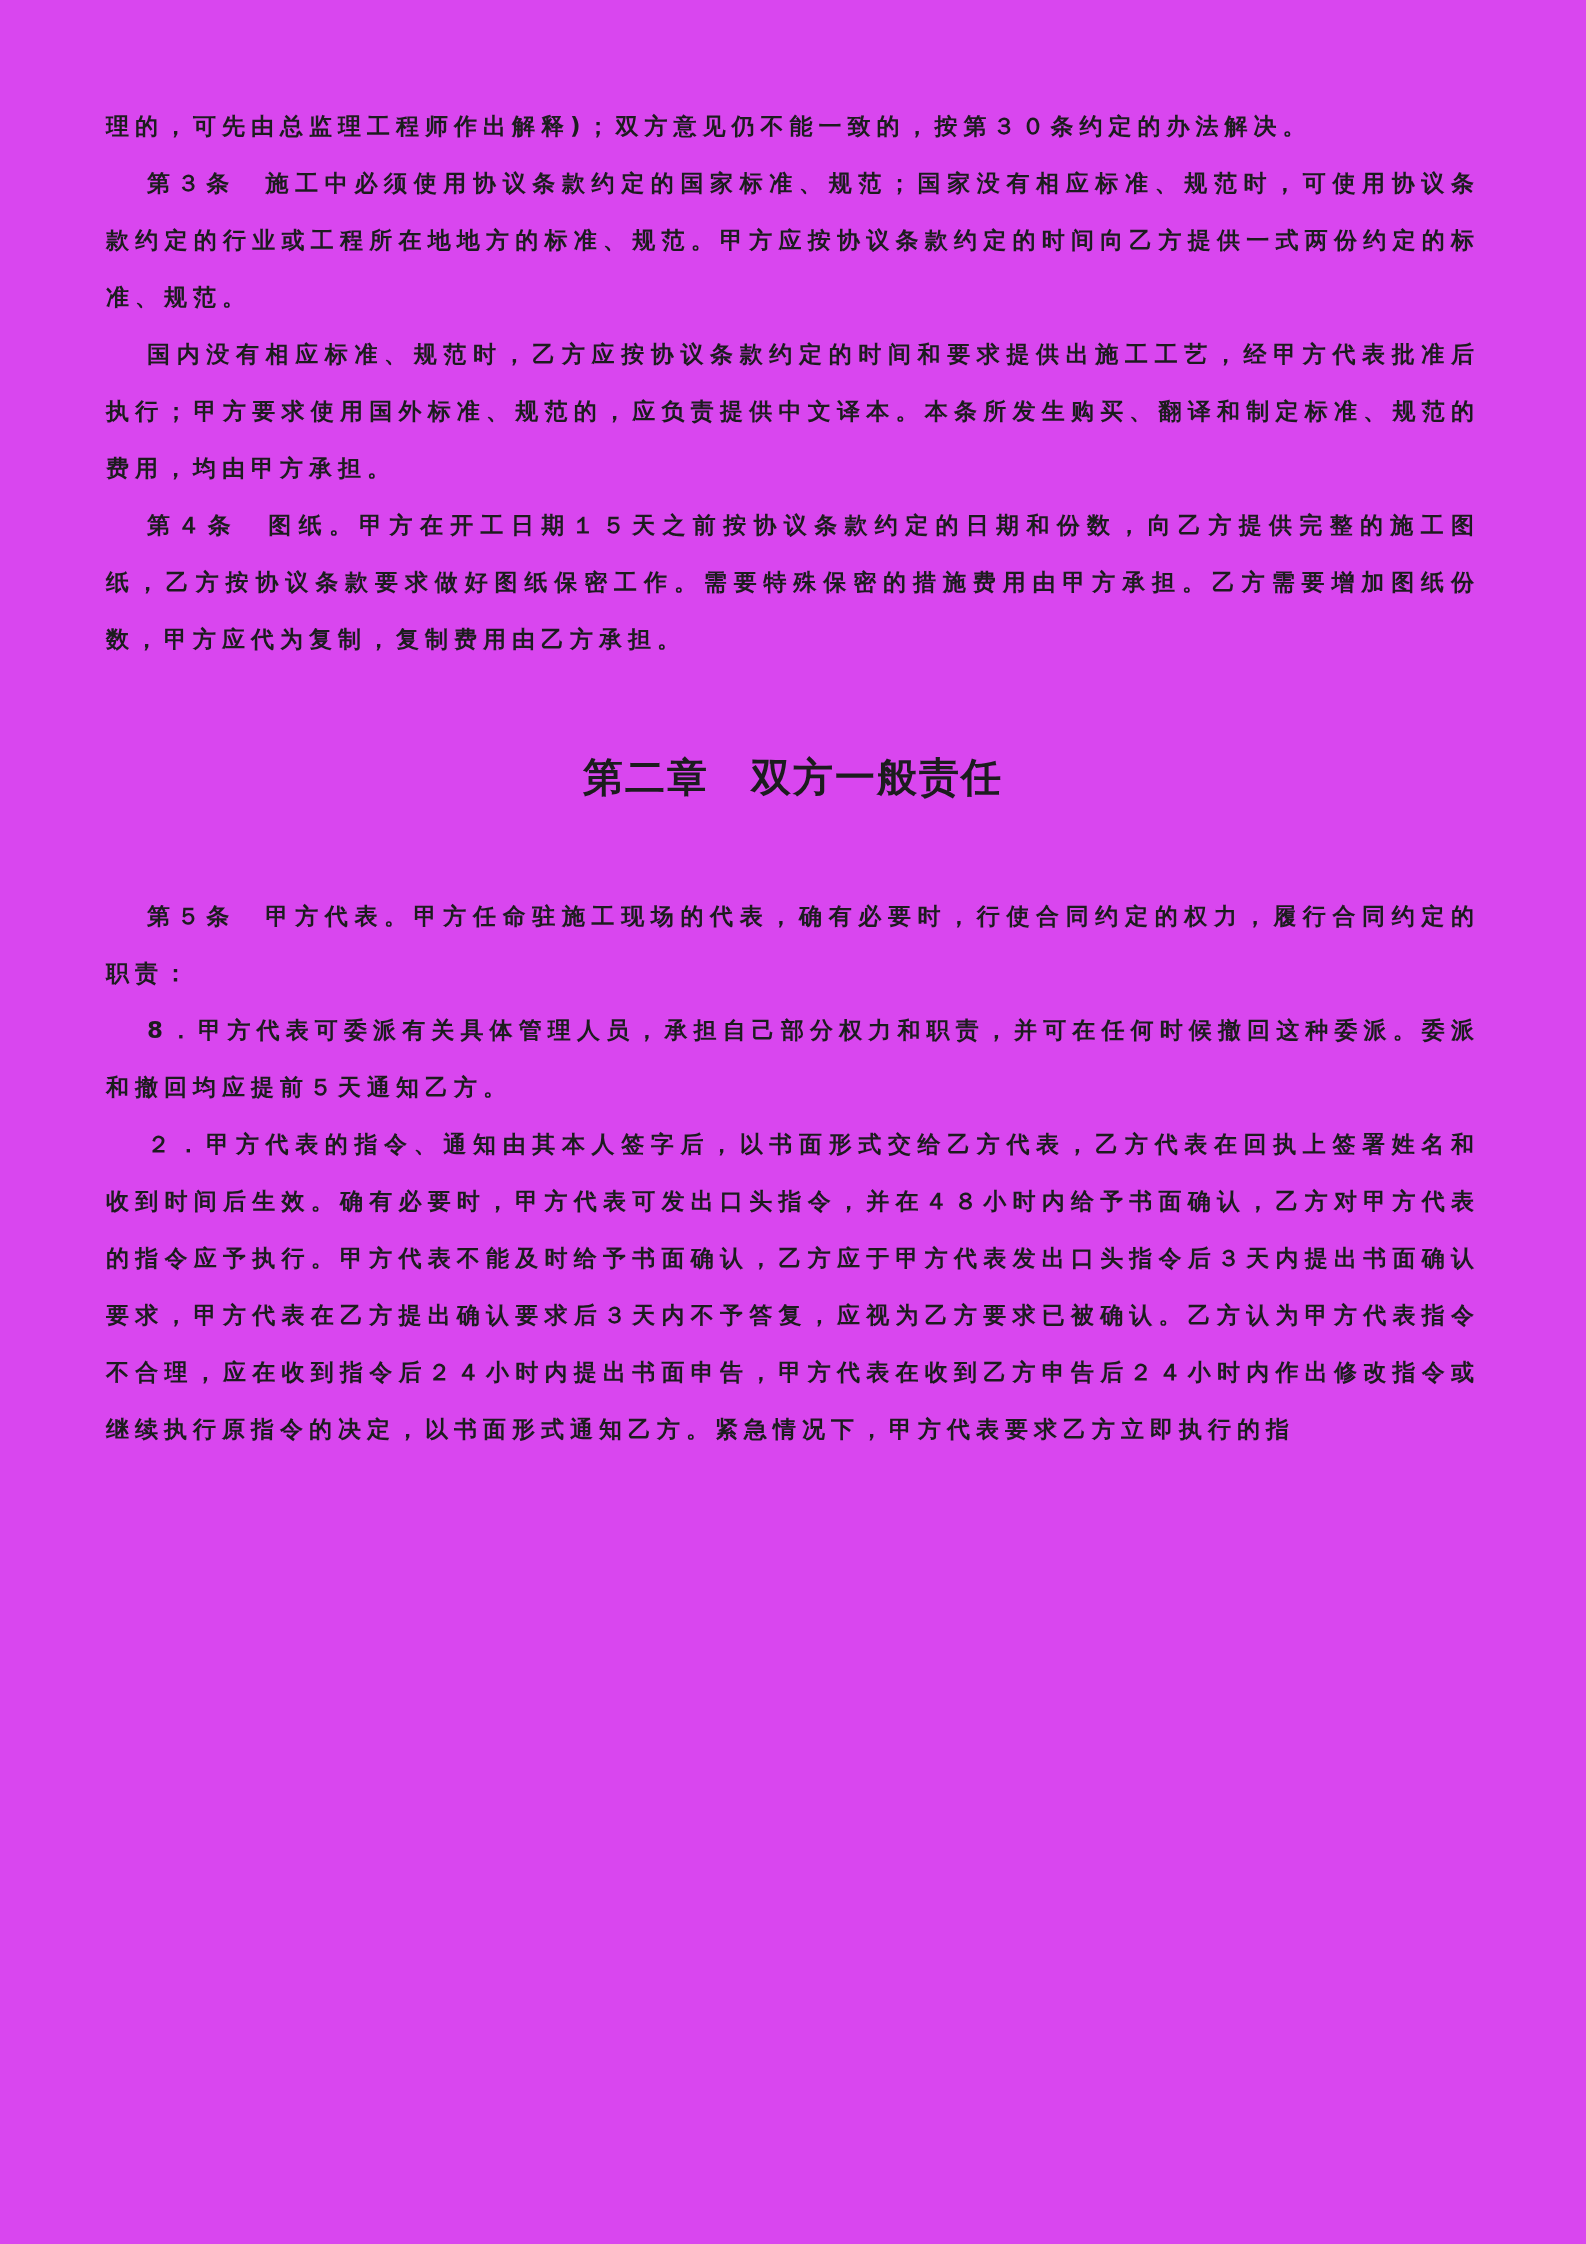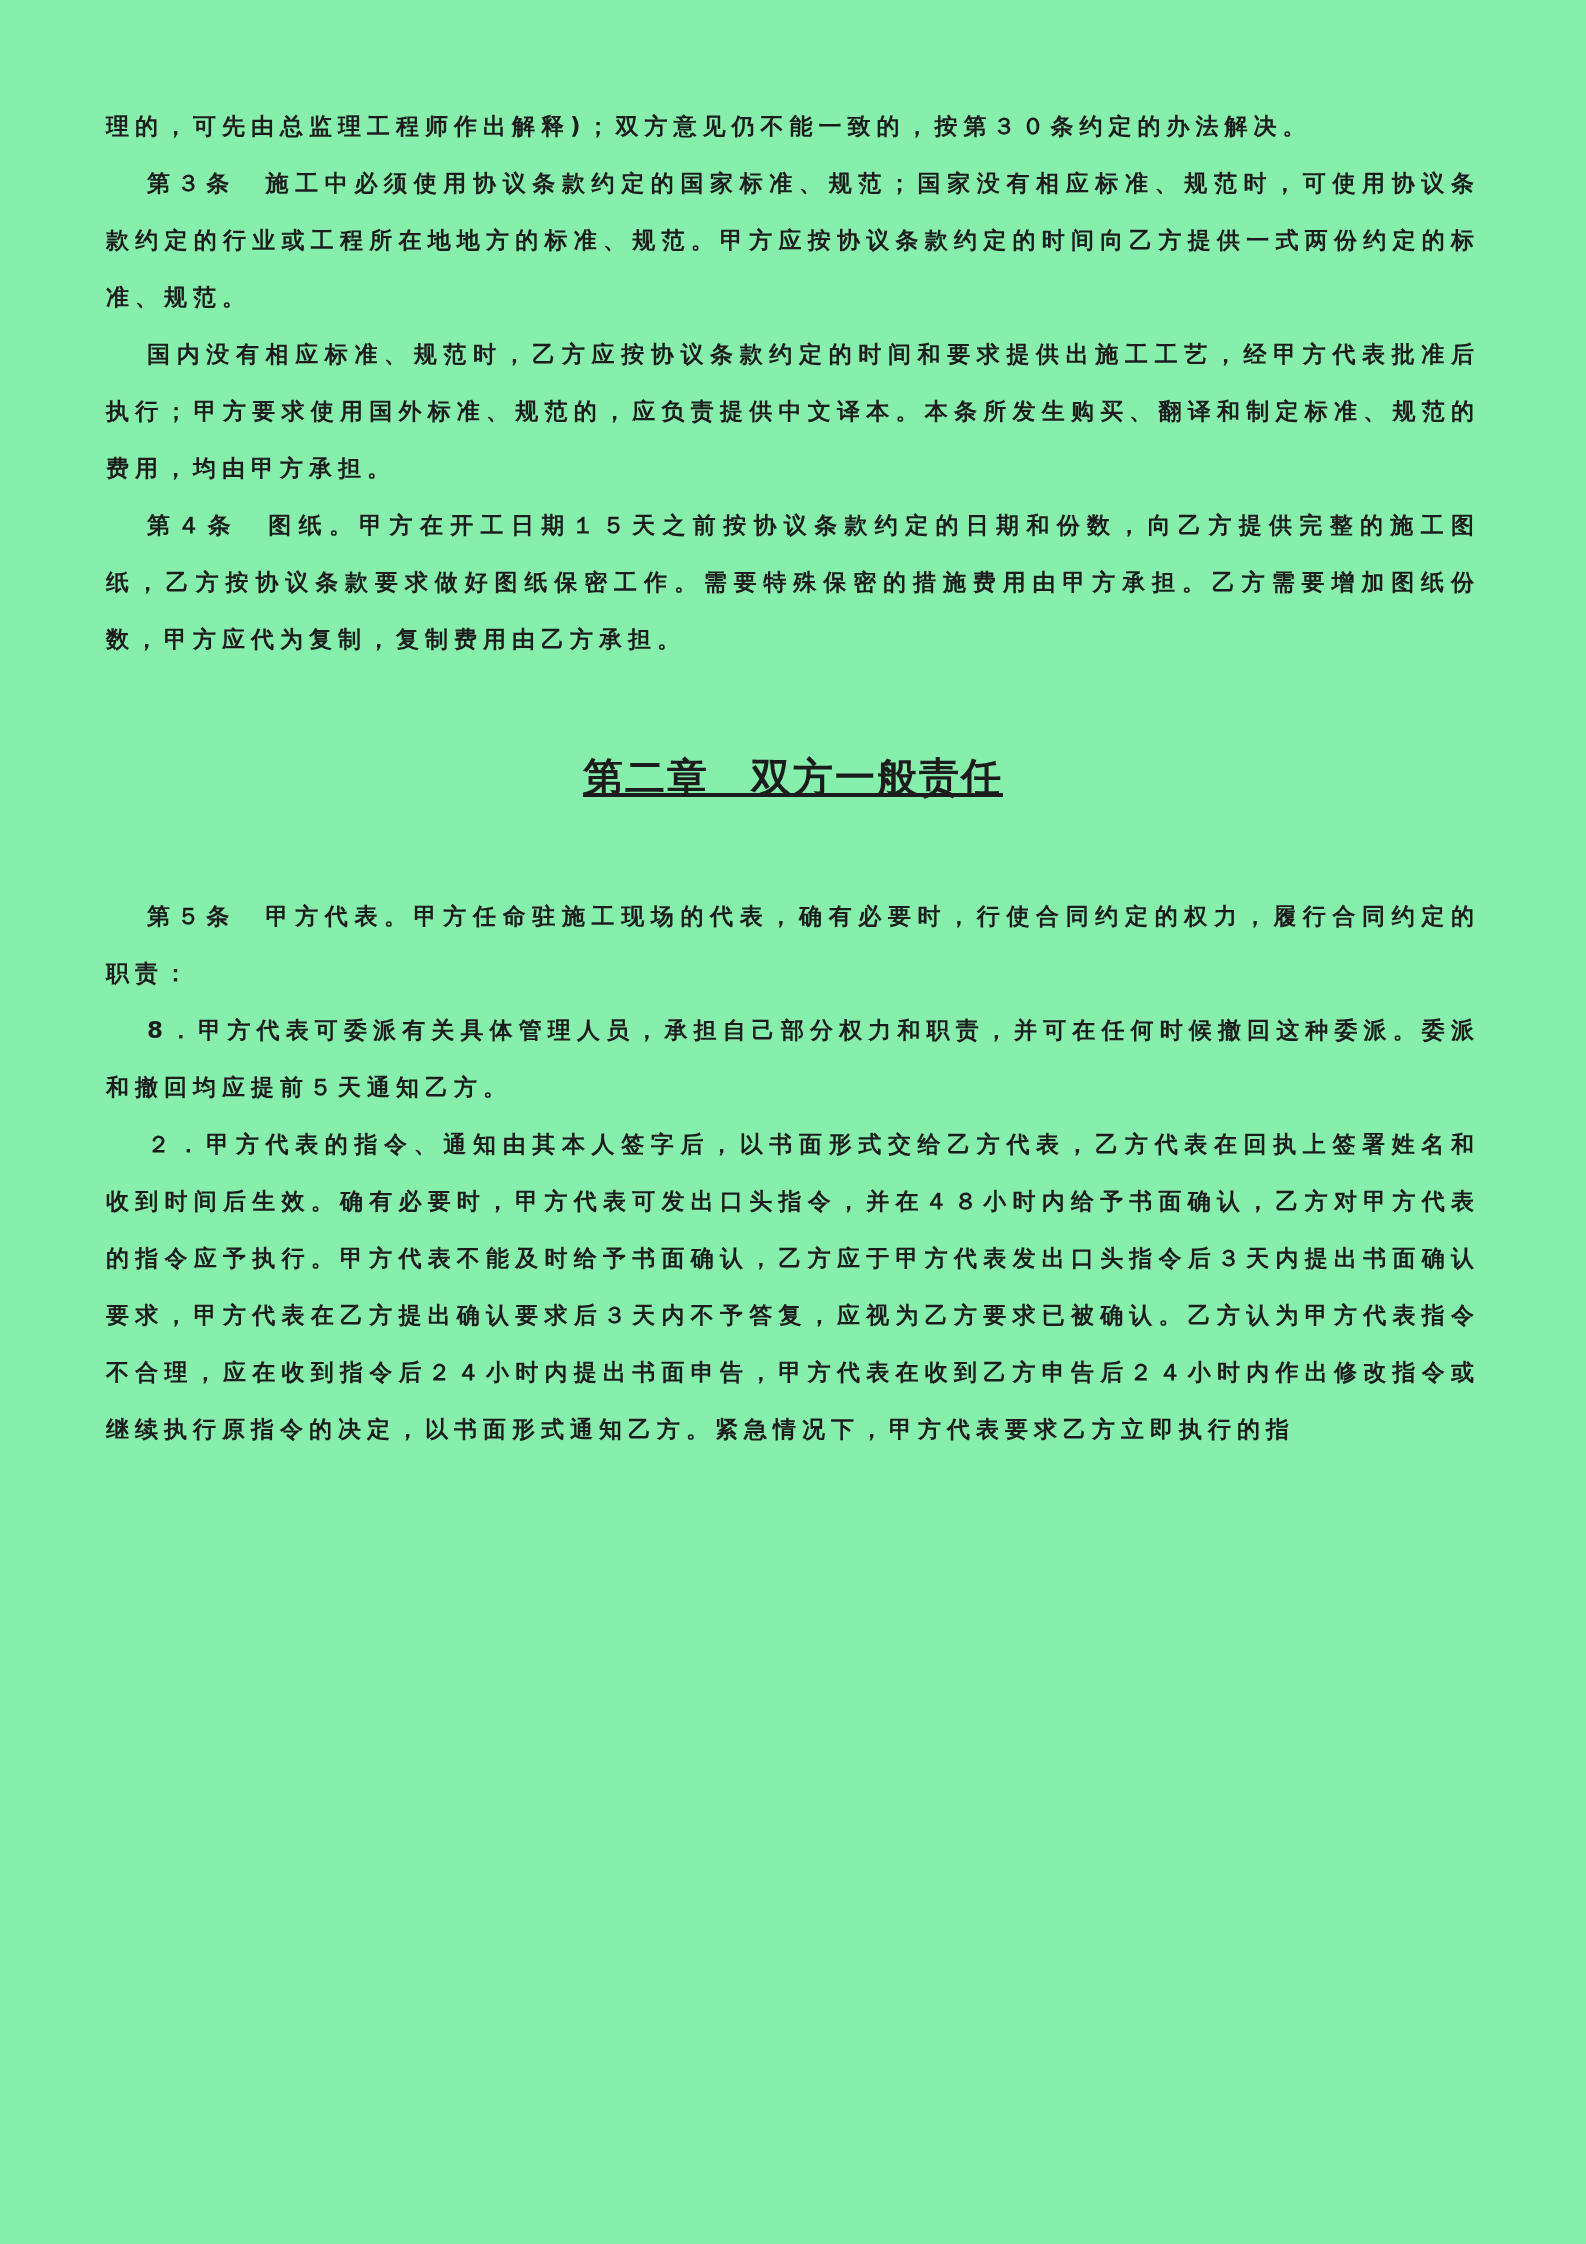--- a/index.html
+++ b/index.html
@@ -9,21 +9,21 @@
   }
   body {
     width: 1586px;
     height: 2244px;
     font-family: "DejaVu Sans", "Liberation Sans", sans-serif;
   }
   .page {
     box-sizing: border-box;
     width: 1586px;
     height: 2244px;
-    background: #86efac;
+    background: #d946ef;
     padding: 98px 106px 0 106px;
     overflow: hidden;
   }
   .para {
     margin: 0;
     font-weight: 700;
     font-size: 23px;
     line-height: 57px;
     letter-spacing: 6px;
     color: #1c1c1e;
@@ -36,21 +36,20 @@
   }
   .chapter-heading {
     margin: 78px 0 80px 0;
     font-weight: 700;
     font-size: 40px;
     line-height: 62px;
     letter-spacing: 2px;
     color: #1c1c1e;
     text-align: center;
     text-indent: 0;
-    text-decoration: underline;
   }
 </style>
 </head>
 <body>
 
 <div class="page">
 
   <p class="para para--flush">理的，可先由总监理工程师作出解释)；双方意见仍不能一致的，按第３０条约定的办法解决。</p>
 
   <p class="para">第３条　施工中必须使用协议条款约定的国家标准、规范；国家没有相应标准、规范时，可使用协议条款约定的行业或工程所在地地方的标准、规范。甲方应按协议条款约定的时间向乙方提供一式两份约定的标准、规范。</p>

